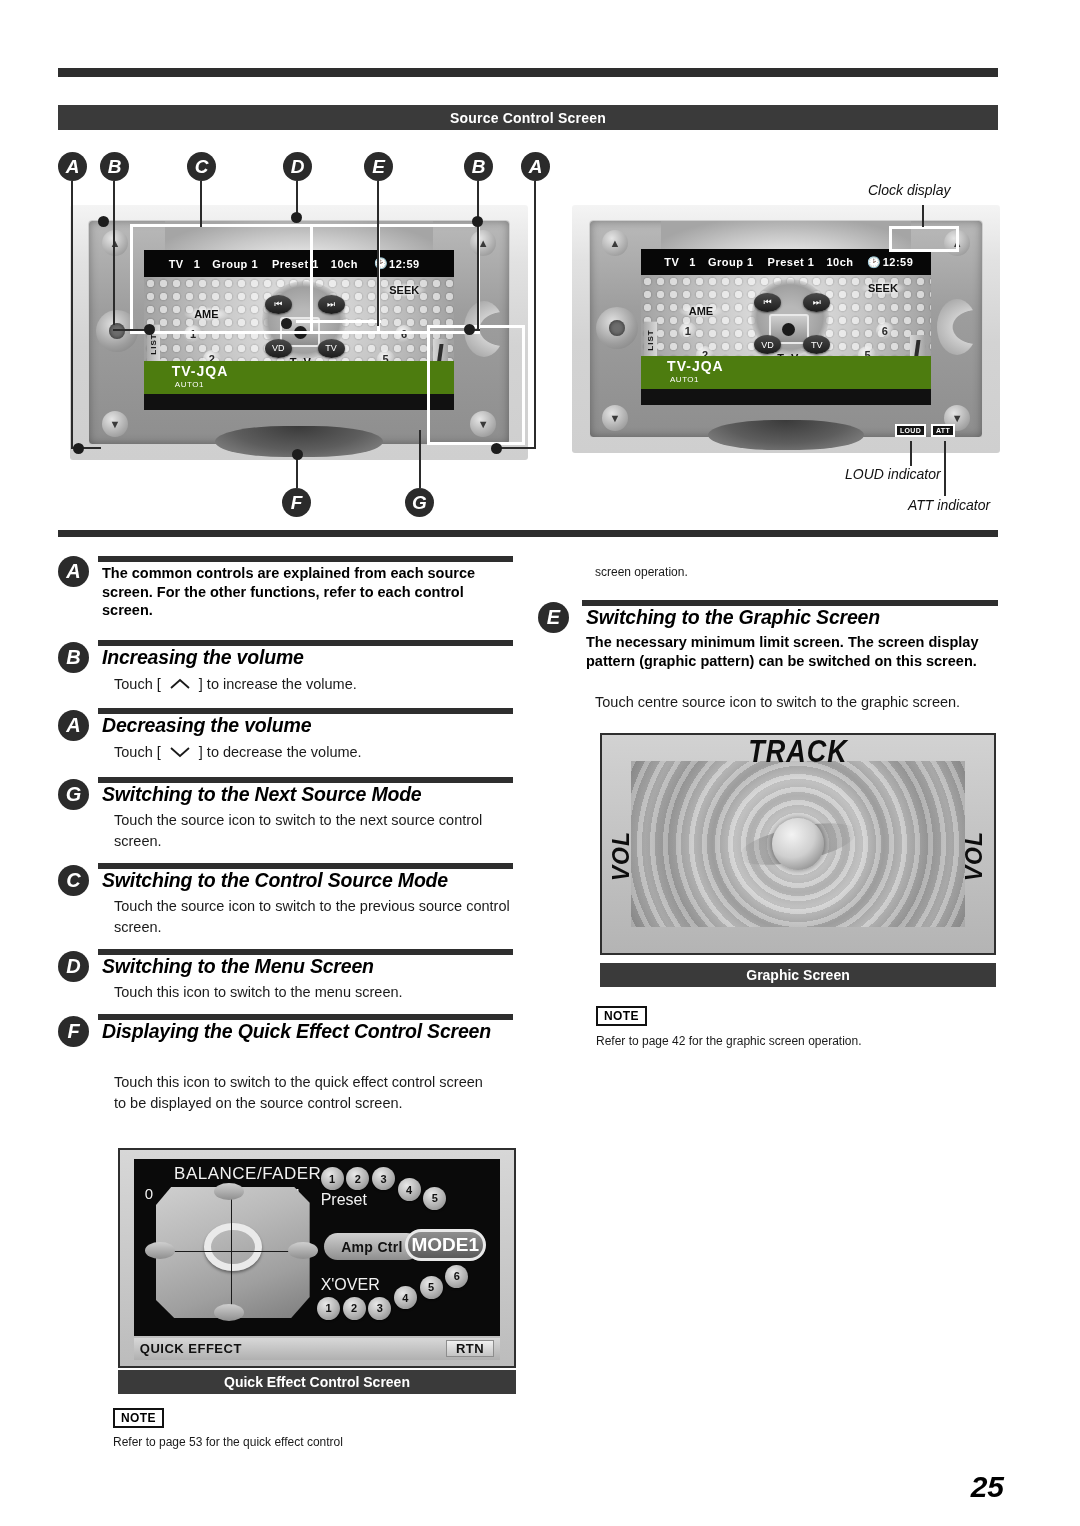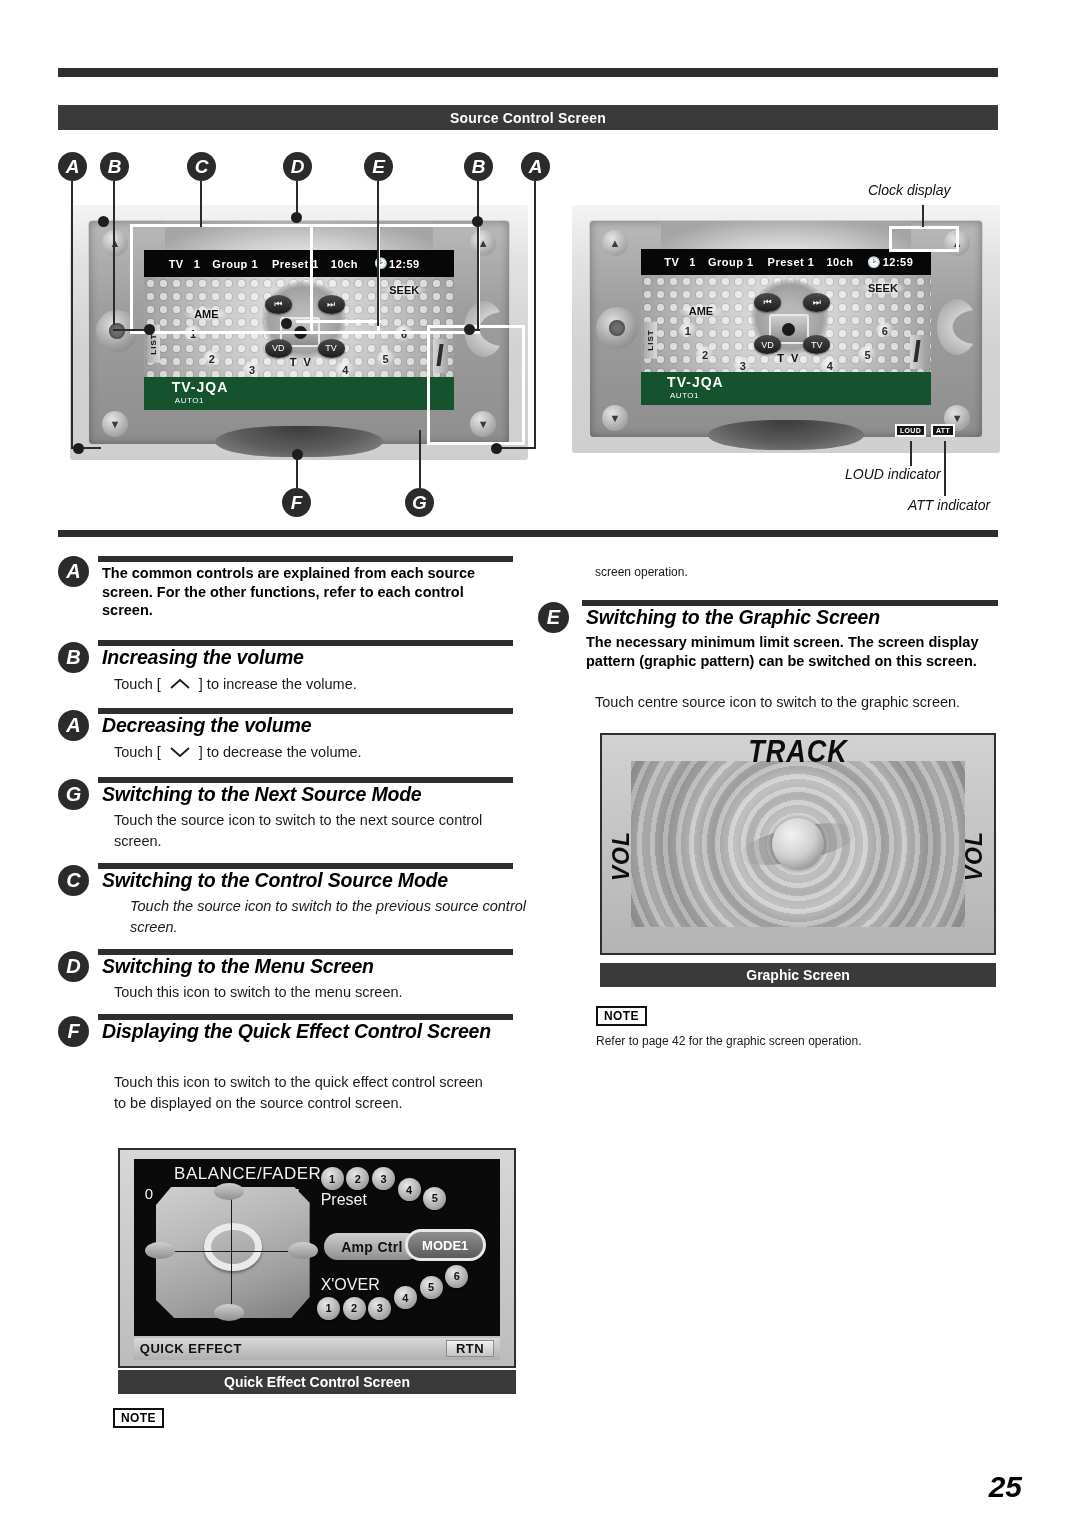--- a/index.html
+++ b/index.html
@@ -100,22 +100,22 @@
   }
   
   .grille {
     position:absolute; left:0; top:0; width:100%; height:100%;
     background-image:
       radial-gradient(circle, rgba(255,255,255,.75) 38%, rgba(0,0,0,.12) 42%, rgba(0,0,0,0) 60%);
     background-size:13px 13px;
     opacity:.75;
   }
   .lcd-bot {
-    position:absolute; left:0; bottom:0; width:100%; height:21%;
-    background:#14532d; color:#fff;
+    position:absolute; left:0; bottom:16px; width:100%; height:21%;
+    background:#4d7c0f; color:#fff;
   }
   .src-name {
     position:absolute; left:9%; top:6%;
     font-size:14px; font-weight:bold; letter-spacing:1px;
   }
   .src-sub {
     position:absolute; left:10%; top:58%;
     font-size:8px; letter-spacing:.5px;
   }
   .seek {
@@ -365,25 +365,25 @@
     position:absolute; height:27px; border-radius:14px;
     background:linear-gradient(180deg,#d0d0d0,#8e8e8e);
     color:#111; font-size:14px; font-weight:bold;
     display:flex; align-items:center; justify-content:center;
     letter-spacing:.3px;
   }
   .modebtn {
     position:absolute; height:32px; border-radius:16px;
     background:linear-gradient(180deg,#8f8f8f,#5a5a5a);
     border:3px solid #e9e9e9;
-    color:#fff; font-size:13px; font-weight:bold;
+    color:#fff; font-size:19px; font-weight:bold;
     display:flex; align-items:center; justify-content:center;
   }
   .pagenum {
-    position:absolute; right:58px; bottom:22px;
+    position:absolute; right:76px; bottom:22px;
     font-size:30px; font-weight:bold; font-style:italic;
   }
 </style>
 </head>
 <body>
 
 <div class="page">
 
   <div class="title-rule"></div>
   <div class="banner">Source Control Screen</div>
@@ -584,21 +584,21 @@
     <div class="sec-rule" style="left:40px; width:415px;"></div>
     <div class="sec-bubble" style="top:2px;">G</div>
     <div class="sec-head" style="top:6px;">Switching to the Next Source Mode</div>
     <div class="sec-body" style="left:56px; top:33px; width:380px;">Touch the source icon to switch to the next source control screen.</div>
   </div>
 
   <div class="sec" style="left:58px; top:863px; width:455px;">
     <div class="sec-rule" style="left:40px; width:415px;"></div>
     <div class="sec-bubble" style="top:2px;">C</div>
     <div class="sec-head" style="top:6px;">Switching to the Control Source Mode</div>
-    <div class="sec-body" style="left:72px; top:33px; width:400px;font-style:italic;">Touch the source icon to switch to the previous source control screen.</div>
+    <div class="sec-body" style="left:56px; top:33px; width:400px;">Touch the source icon to switch to the previous source control screen.</div>
   </div>
 
   <div class="sec" style="left:58px; top:949px; width:455px;">
     <div class="sec-rule" style="left:40px; width:415px;"></div>
     <div class="sec-bubble" style="top:2px;">D</div>
     <div class="sec-head" style="top:6px;">Switching to the Menu Screen</div>
     <div class="sec-body" style="left:56px; top:33px; width:400px;">Touch this icon to switch to the menu screen.</div>
   </div>
 
   <div class="sec" style="left:58px; top:1014px; width:455px;">
@@ -643,20 +643,21 @@
       <div class="qbtn" style="left:85%; top:60%;">6</div>
     </div>
     <div class="qef-bar">
       <span>QUICK EFFECT</span>
       <span class="rtn">RTN</span>
     </div>
   </div>
   <div class="fig-caption" style="left:118px; top:1370px; width:398px; height:24px;">Quick Effect Control Screen</div>
 
   <div class="note-box" style="left:113px; top:1408px;">NOTE</div>
+  <div class="plain-text" style="left:113px; top:1432px; width:400px;">Refer to page 53 for the quick effect control</div>
 
   <div class="plain-text" style="left:595px; top:562px; width:400px;">screen operation.</div>
 
   <div class="sec" style="left:538px; top:600px; width:460px;">
     <div class="sec-rule" style="left:44px; width:416px;"></div>
     <div class="sec-bubble" style="top:2px;">E</div>
     <div class="sec-head" style="left:48px; top:6px;">Switching to the Graphic Screen</div>
     <div class="sec-bold" style="left:48px; top:33px; width:412px;">The necessary minimum limit screen. The screen display pattern (graphic pattern) can be switched on this screen.</div>
     <div class="sec-body" style="left:57px; top:92px; width:405px;">Touch centre source icon to switch to the graphic screen.</div>
   </div>

